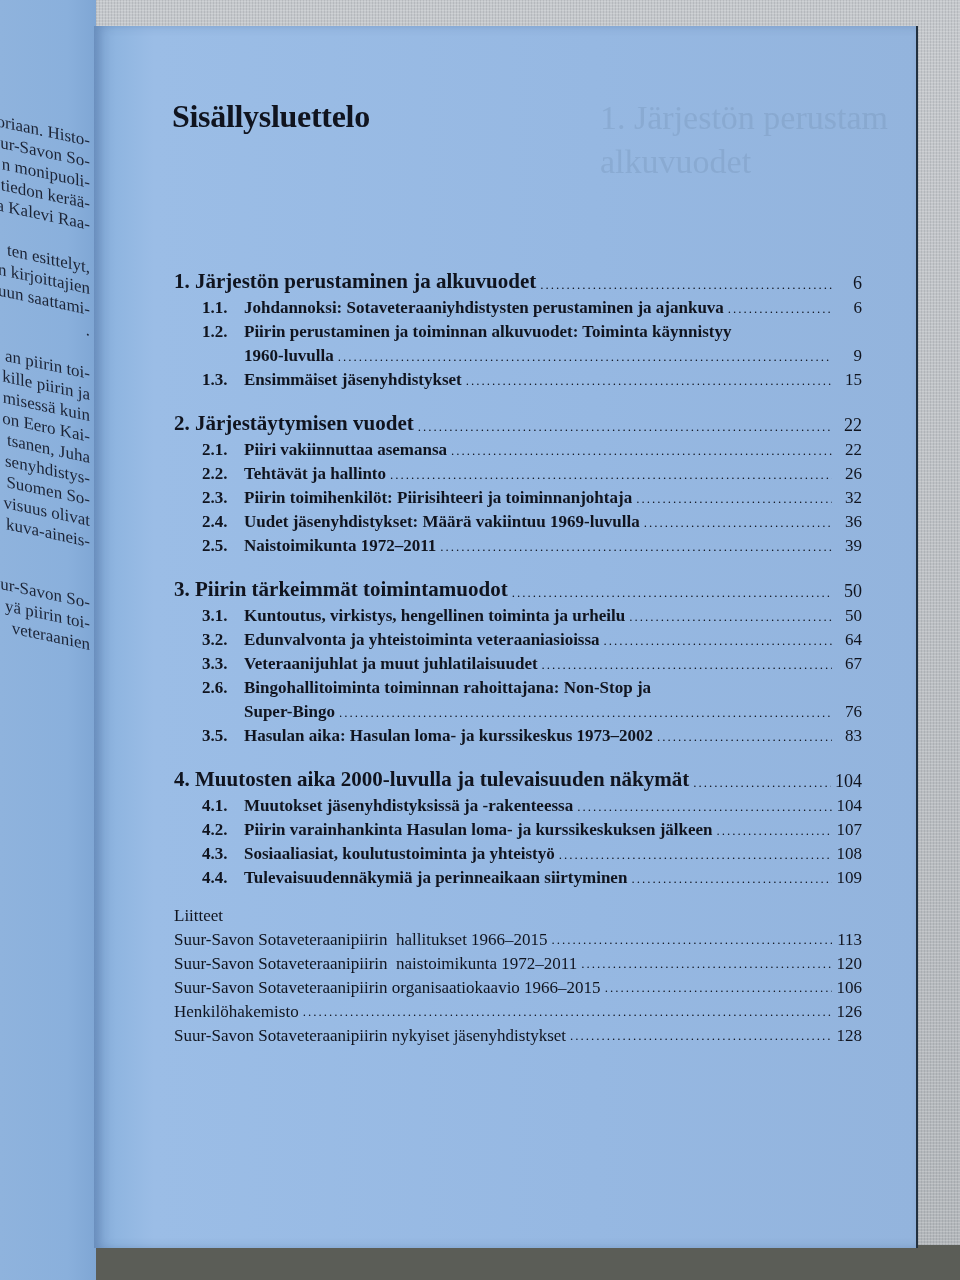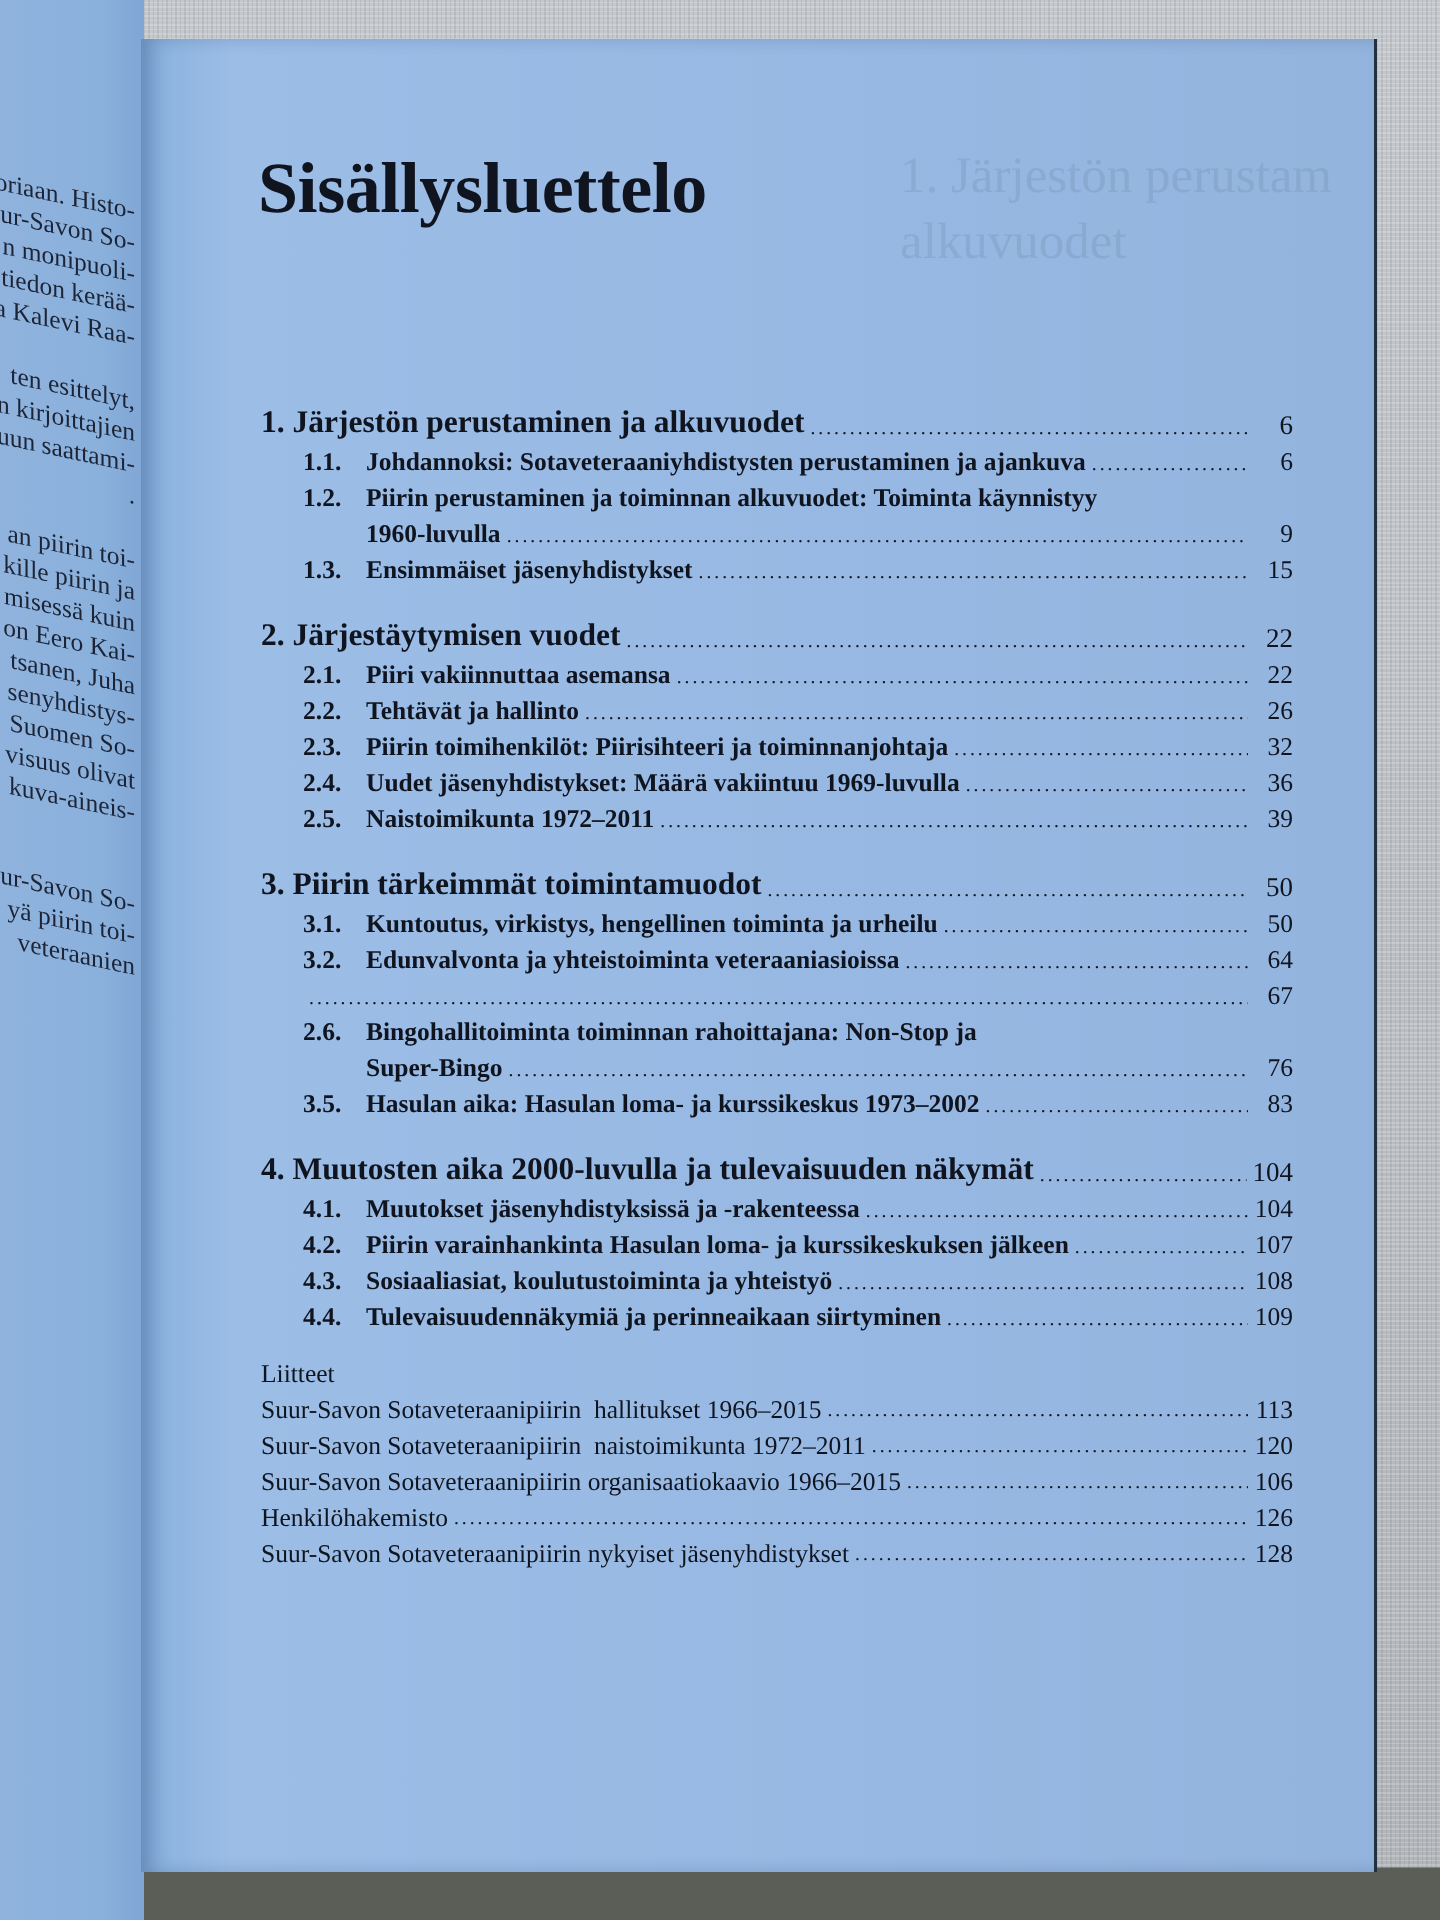--- a/index.html
+++ b/index.html
@@ -38,21 +38,21 @@
     background: linear-gradient(90deg, #7fa5d3 0px, #8fb5e0 22px, #9bbde6 60px, #96b8e2 500px, #93b4dd 822px);
     box-shadow: inset 6px 0 10px rgba(40,70,120,0.25);
     border-right: 2px solid #22303f;
   }
   .ghost {
     position: absolute; left: 840px; top: 96px; color: rgba(60,80,110,0.12);
     font-weight: normal; font-size: 34px; line-height: 44px; white-space: nowrap;
   }
   .title {
     position: absolute; left: 172px; top: 98px;
-    font-size: 48px; font-weight: bold; color: #10141f; letter-spacing: -0.3px;
+    font-size: 32px; font-weight: bold; color: #10141f; letter-spacing: -0.3px;
   }
   .toc {
     position: absolute; left: 174px; top: 266px; width: 688px;
     color: #10141f;
   }
   .row { display: flex; align-items: baseline; white-space: nowrap; }
   .row .txt { flex: 0 0 auto; }
   .row .dots {
     flex: 1 1 auto; overflow: hidden; margin: 0 4px; position: relative; top: -1px;
     letter-spacing: 2px; font-size: 13px;
@@ -198,20 +198,21 @@
         <span class="txt"><span class="label">3.1.</span><span>Kuntoutus, virkistys, hengellinen toiminta ja urheilu</span></span>
         <span class="dots"></span>
         <span class="num">50</span>
       </div>
       <div class="row">
         <span class="txt"><span class="label">3.2.</span><span>Edunvalvonta ja yhteistoiminta veteraaniasioissa</span></span>
         <span class="dots"></span>
         <span class="num">64</span>
       </div>
       <div class="row">
+        <span class="txt"><span class="label">3.3.</span><span>Veteraanijuhlat ja muut juhlatilaisuudet</span></span>
         <span class="dots"></span>
         <span class="num">67</span>
       </div>
       <div class="row">
         <span class="txt"><span class="label">2.6.</span><span>Bingohallitoiminta toiminnan rahoittajana: Non-Stop ja</span></span>
       </div>
       <div class="row cont">
         <span class="txt">Super-Bingo</span>
         <span class="dots"></span>
         <span class="num">76</span>

